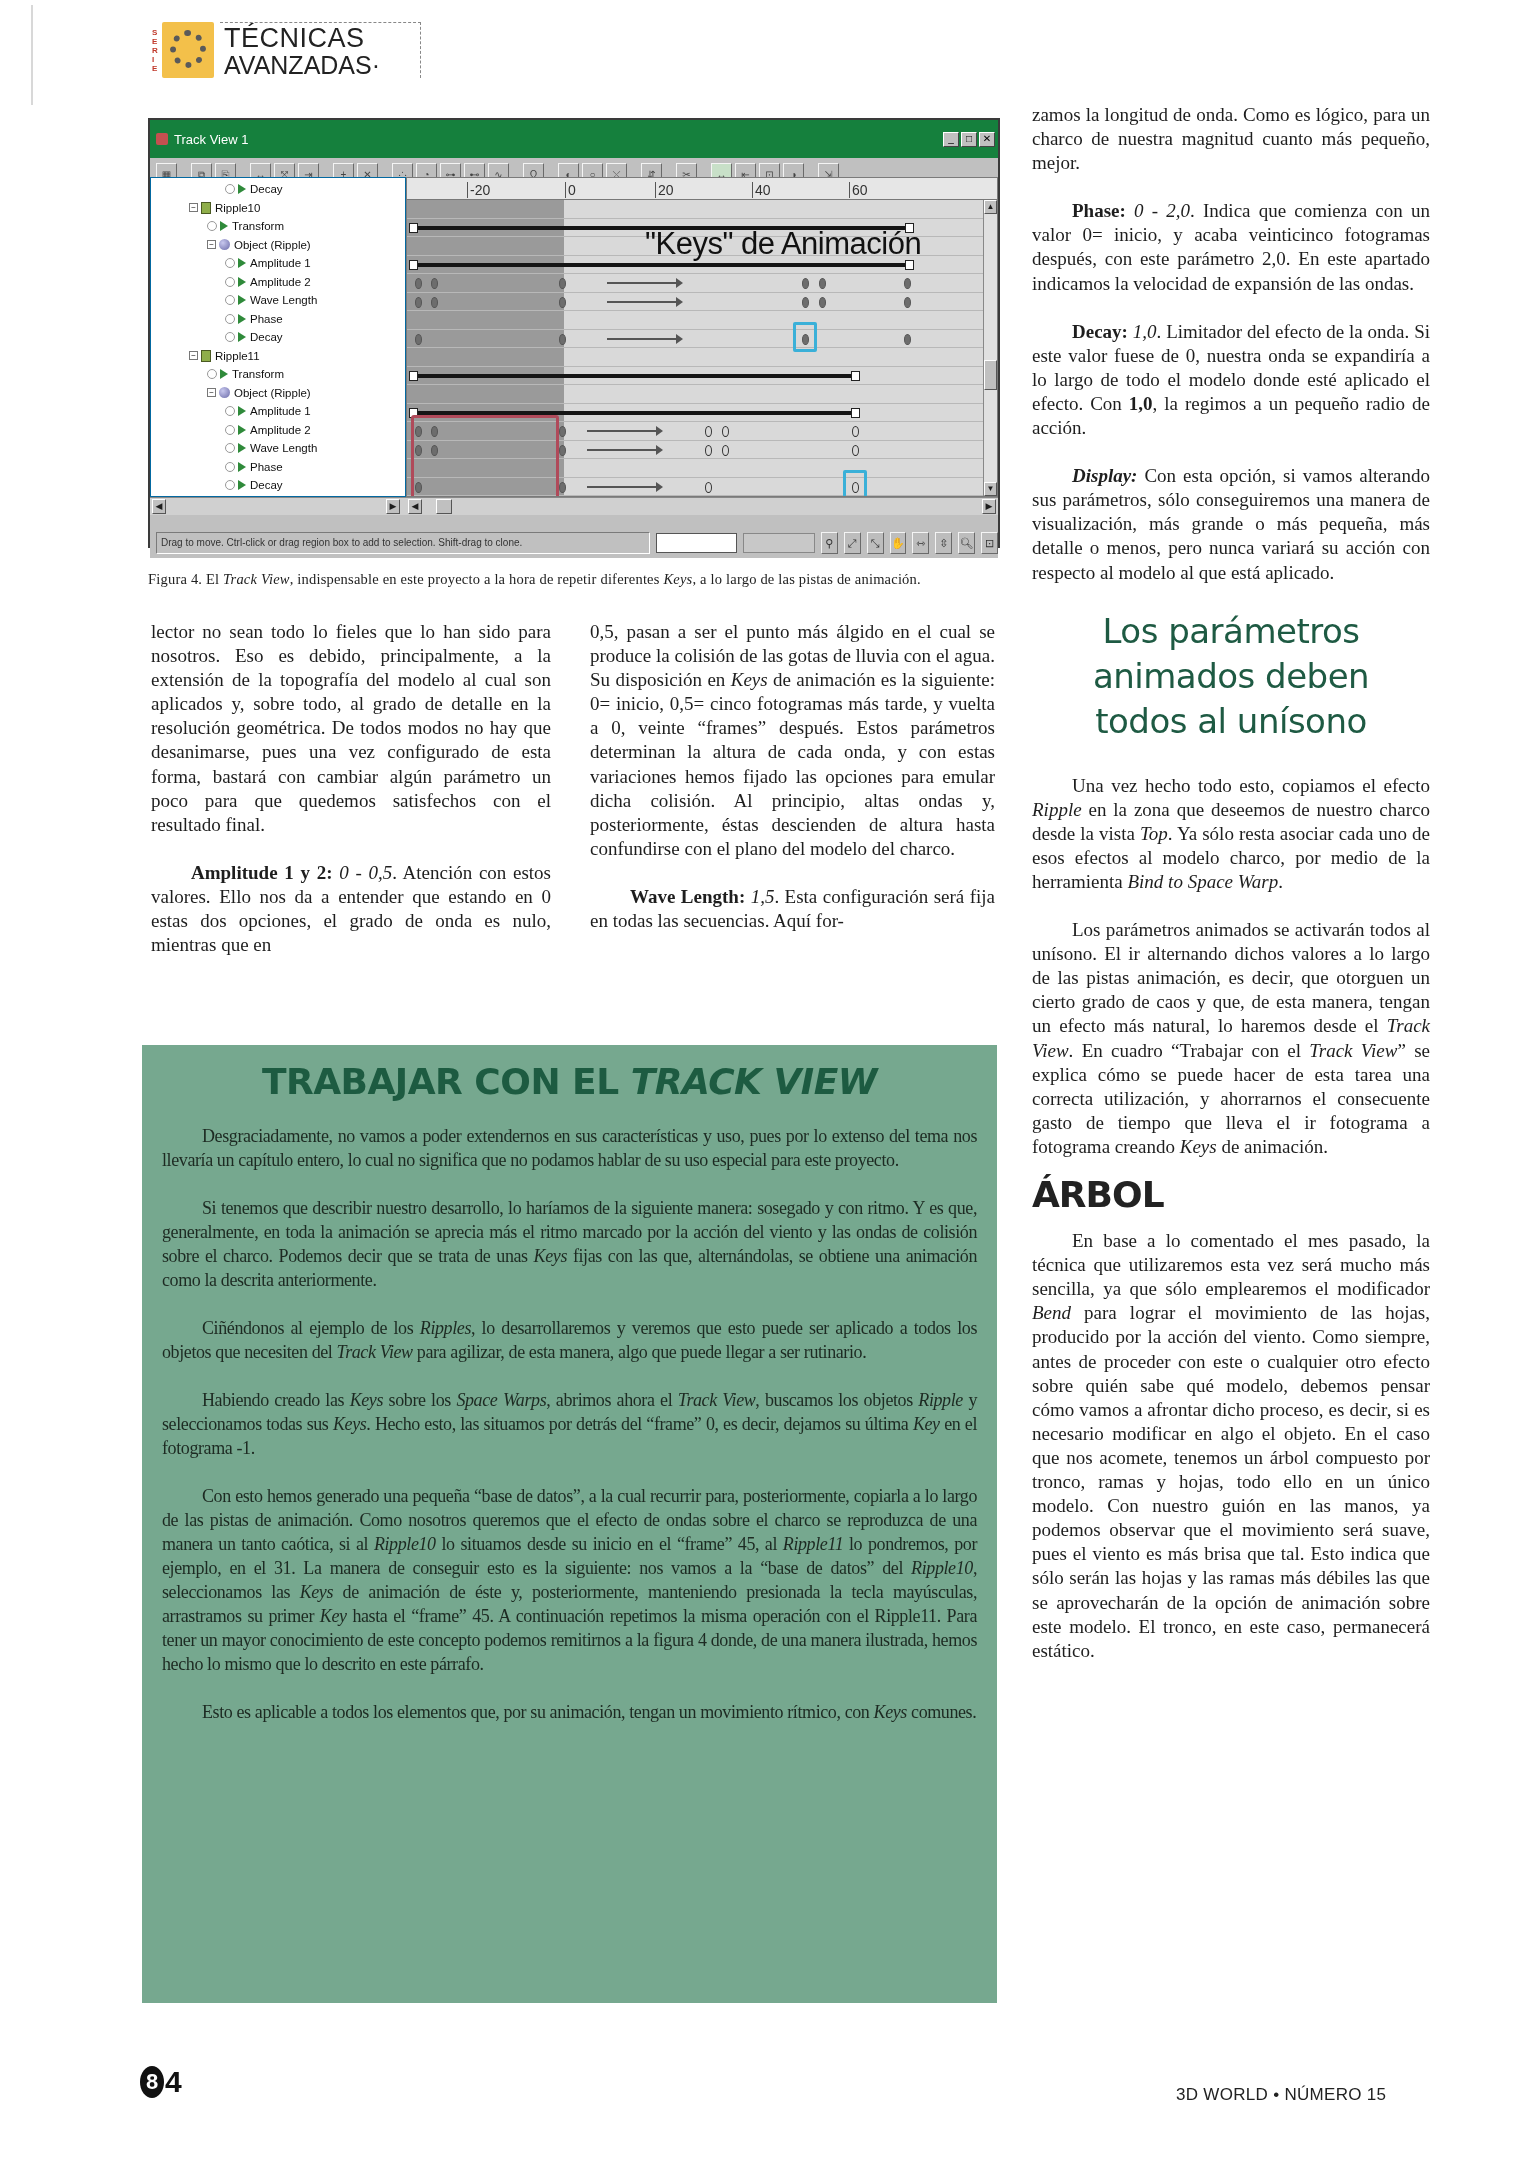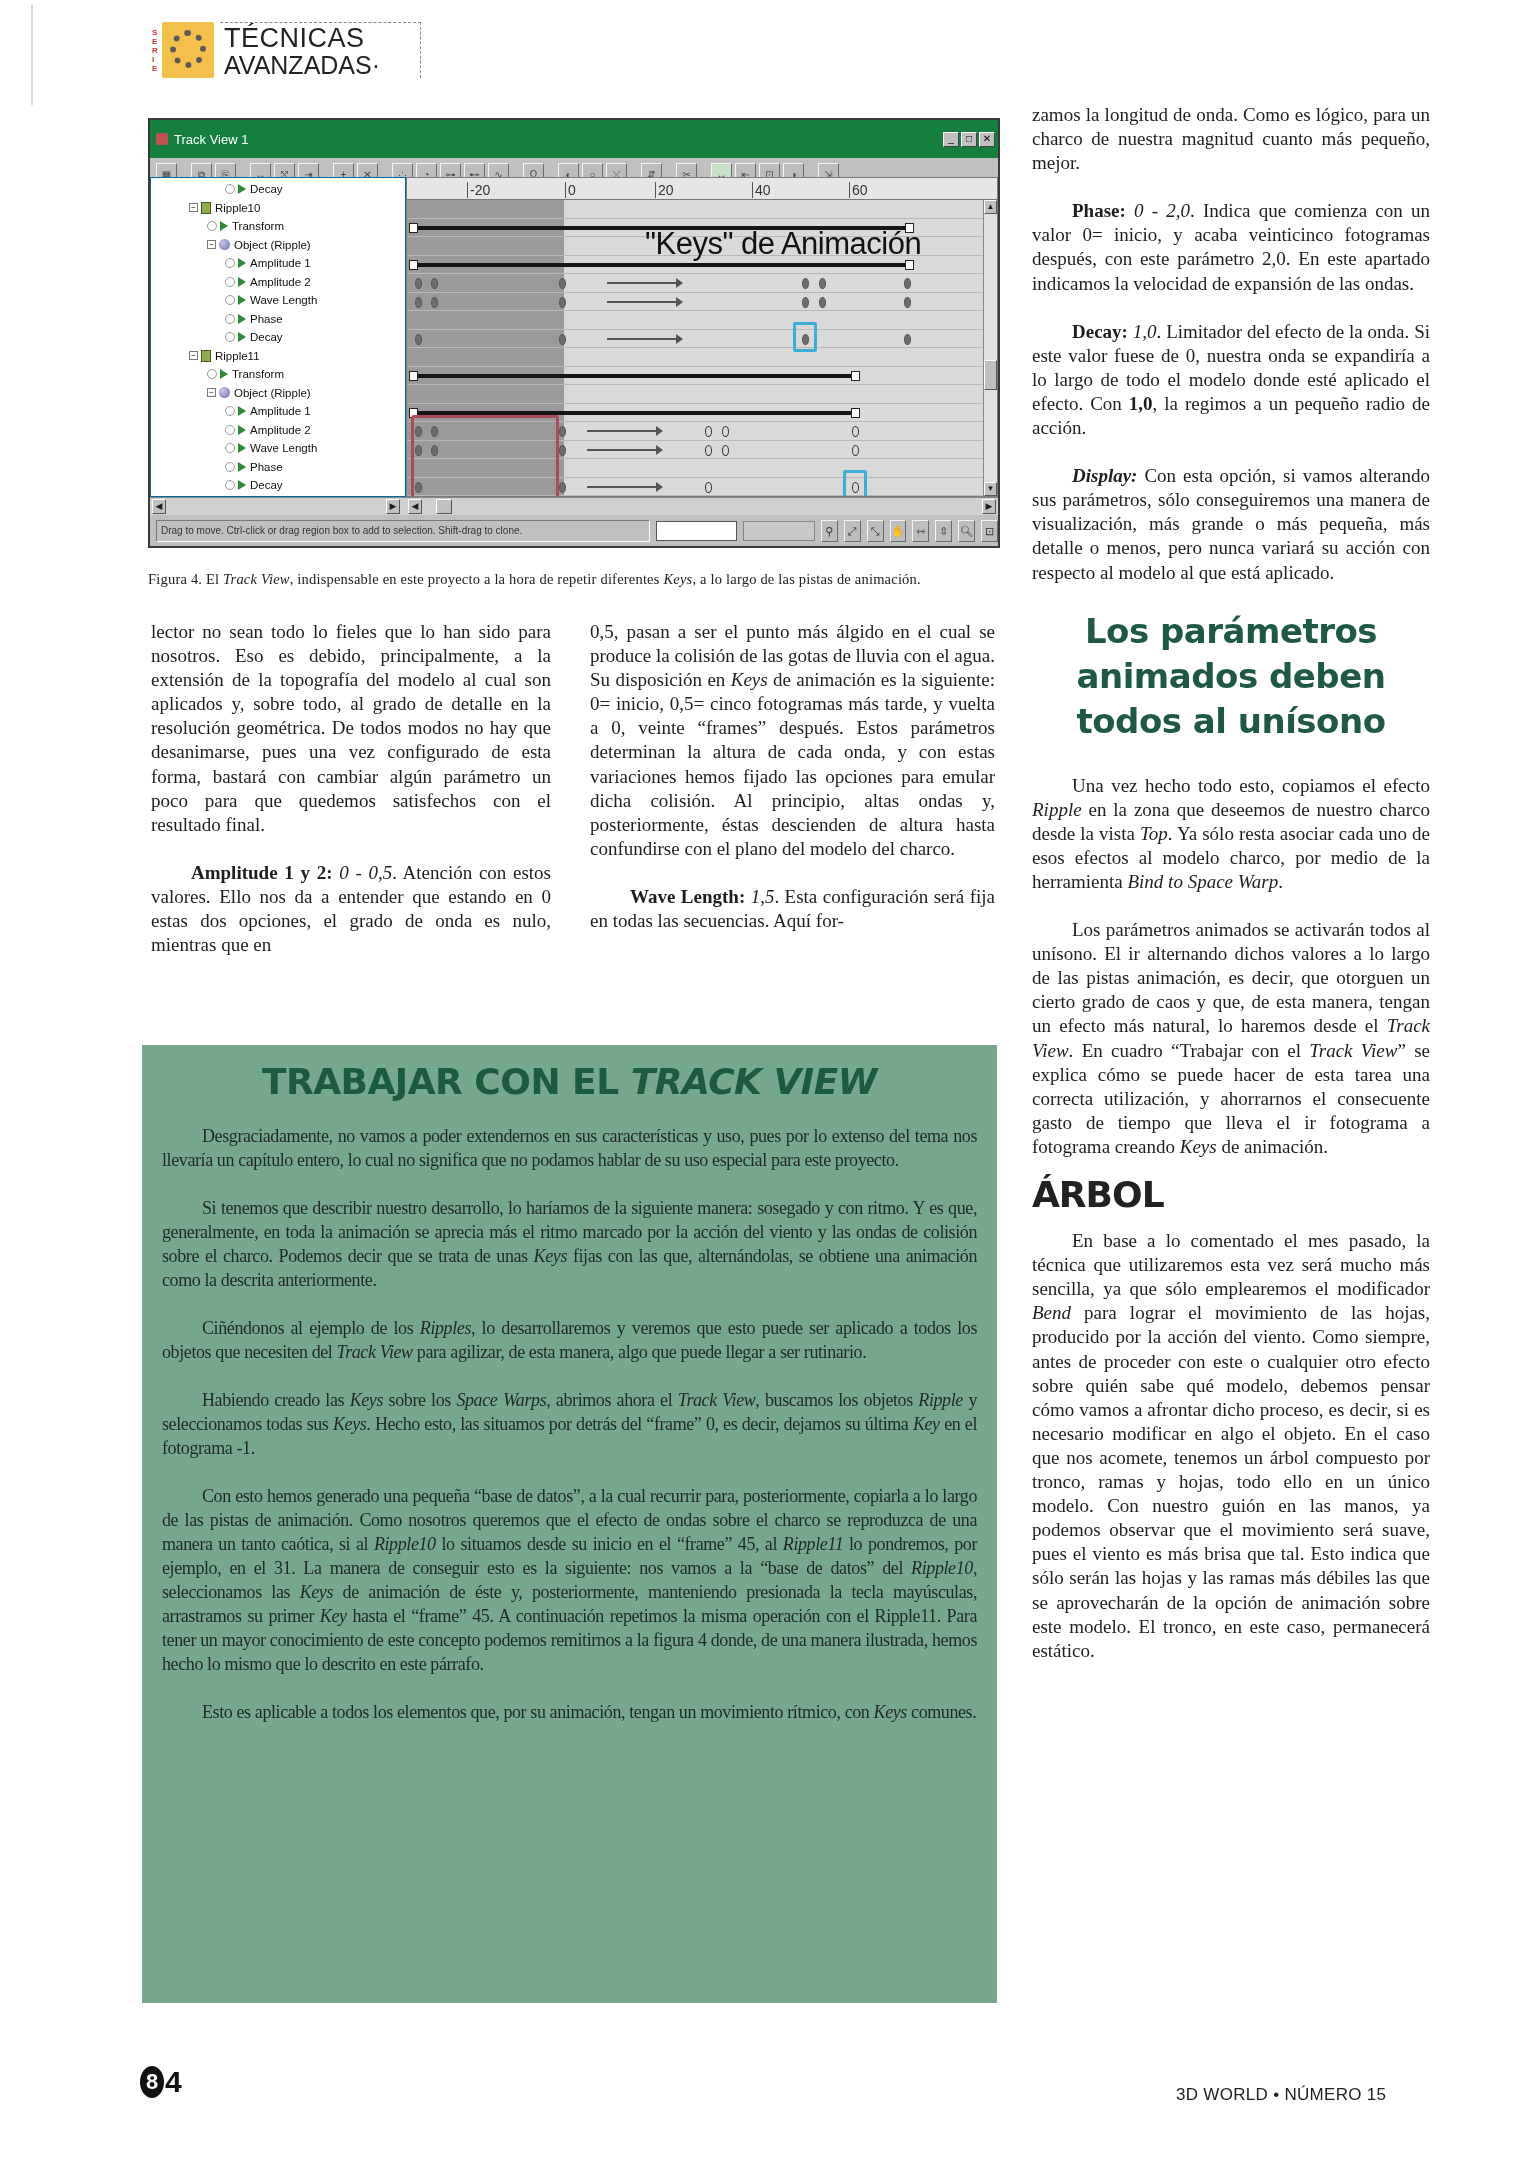--- a/index.html
+++ b/index.html
@@ -46,36 +46,36 @@
   .arrow { position: absolute; top: 8px; height: 2px; width: 70px; background: #555; }
   .arrow::after { content: ""; position: absolute; right: -6px; top: -4px; border-top: 5px solid transparent; border-bottom: 5px solid transparent; border-left: 7px solid #555; }
   .callout-keys { position: absolute; left: 238px; top: 26px; font-family: "Liberation Sans", sans-serif; font-size: 31px; color: #111; letter-spacing: -0.5px; }
   .callout-base { position: absolute; left: 200px; top: 295px; font-family: "Liberation Sans", sans-serif; font-size: 28px; font-weight: bold; color: #111; }
   .sel-red { position: absolute; left: 4px; top: 215px; width: 148px; height: 84px; border: 3px solid #b04a5a; border-radius: 3px; }
   .sel-blue { position: absolute; width: 24px; height: 30px; border: 3px solid #3ab0d8; border-radius: 2px; }
   .vscroll { position: absolute; right: 0; top: 22px; width: 14px; bottom: 0; background: #e0e0e0; border-left: 1px solid #888; }
   .vscroll .btn { position: absolute; left: 0; width: 13px; height: 14px; background: #c0c0c0; border: 1px solid #fff; border-right-color: #555; border-bottom-color: #555; font-size: 8px; text-align: center; line-height: 12px; }
   .tv-hscroll { position: absolute; left: 0; top: 377px; width: 100%; height: 18px; background: #d0d0d0; border-top: 1px solid #888; }
   .tv-hscroll .btn { position: absolute; top: 1px; width: 14px; height: 15px; background: #c0c0c0; border: 1px solid #fff; border-right-color: #555; border-bottom-color: #555; font-size: 9px; text-align: center; line-height: 13px; }
-  .tv-status { position: absolute; left: 0; top: 396px; width: 100%; height: 30px; background: #c0c0c0; display: flex; align-items: center; padding-left: 6px; gap: 6px; }
+  .tv-status { position: absolute; left: 0; top: 408px; width: 100%; height: 30px; background: #c0c0c0; display: flex; align-items: center; padding-left: 6px; gap: 6px; }
   .tv-status .prompt { flex: 0 0 auto; width: 494px; height: 22px; border: 1px solid #7a7a7a; border-right-color: #fff; border-bottom-color: #fff; font-size: 10px; color: #333; padding: 4px 4px; white-space: nowrap; overflow: hidden; }
   .tv-status .field { width: 92px; height: 20px; background: #fff; border: 1px solid #555; }
   .tv-status .field2 { width: 82px; height: 20px; background: #c8c8c8; border: 1px solid #888; }
   .tv-status .nav { width: 19px; height: 22px; background: #bdbdbd; border: 1px solid #f4f4f4; border-right-color: #6a6a6a; border-bottom-color: #6a6a6a; font-size: 11px; color: #333; text-align: center; line-height: 20px; }
 
   .caption { position: absolute; left: 148px; top: 568px; width: 860px; font-size: 14.5px; line-height: 22px; color: #222; letter-spacing: 0.2px; }
 
   .col { position: absolute; font-size: 19px; line-height: 24.1px; text-align: justify; color: #1e1e1e; }
   .col p { text-indent: 40px; margin-bottom: 24px; }
   .col p.noind { text-indent: 0; }
   .col1 { left: 151px; top: 620px; width: 400px; }
   .col2 { left: 590px; top: 620px; width: 405px; }
   .col3 { left: 1032px; top: 103px; width: 398px; }
 
-  .pullquote { font-family: "DejaVu Sans", sans-serif; font-weight: bold; color: #1e5a43; font-size: 34px; line-height: 45px; text-align: center; margin: 8px 0 30px; letter-spacing: -0.5px; }
+  .pullquote { font-family: "DejaVu Sans", sans-serif; font-weight: normal; color: #1e5a43; font-size: 34px; line-height: 45px; text-align: center; margin: 8px 0 30px; letter-spacing: -0.5px; }
   .section-head { font-family: "DejaVu Sans", sans-serif; font-weight: bold; font-size: 36px; color: #222; margin: 6px 0 22px; letter-spacing: -1px; }
 
   .greenbox { position: absolute; left: 142px; top: 1045px; width: 855px; height: 958px; background: #76a88f; padding: 12px 20px 0 20px; }
   .greenbox h2 { font-family: "DejaVu Sans", sans-serif; font-weight: bold; font-size: 36px; color: #1d5b41; text-align: center; margin: 4px 0 22px; letter-spacing: -0.5px; }
   .greenbox h2 i { font-style: italic; }
   .greenbox p { font-size: 18px; line-height: 24px; text-align: justify; text-indent: 40px; color: #1d2a22; margin-bottom: 24px; font-family: "Liberation Serif", serif; letter-spacing: -0.4px; }
 
   .page-num { position: absolute; left: 140px; top: 2065px; font-family: "Liberation Sans", sans-serif; font-size: 30px; font-weight: bold; color: #111; display: flex; align-items: center; }
   .page-num .circ { width: 24px; height: 32px; border-radius: 50%; background: #111; color: #fff; font-size: 22px; text-align: center; line-height: 32px; margin-right: 1px; }
   .footer-mag { position: absolute; left: 1176px; top: 2085px; font-family: "Liberation Sans", sans-serif; font-size: 17px; color: #222; letter-spacing: 0.3px; }

